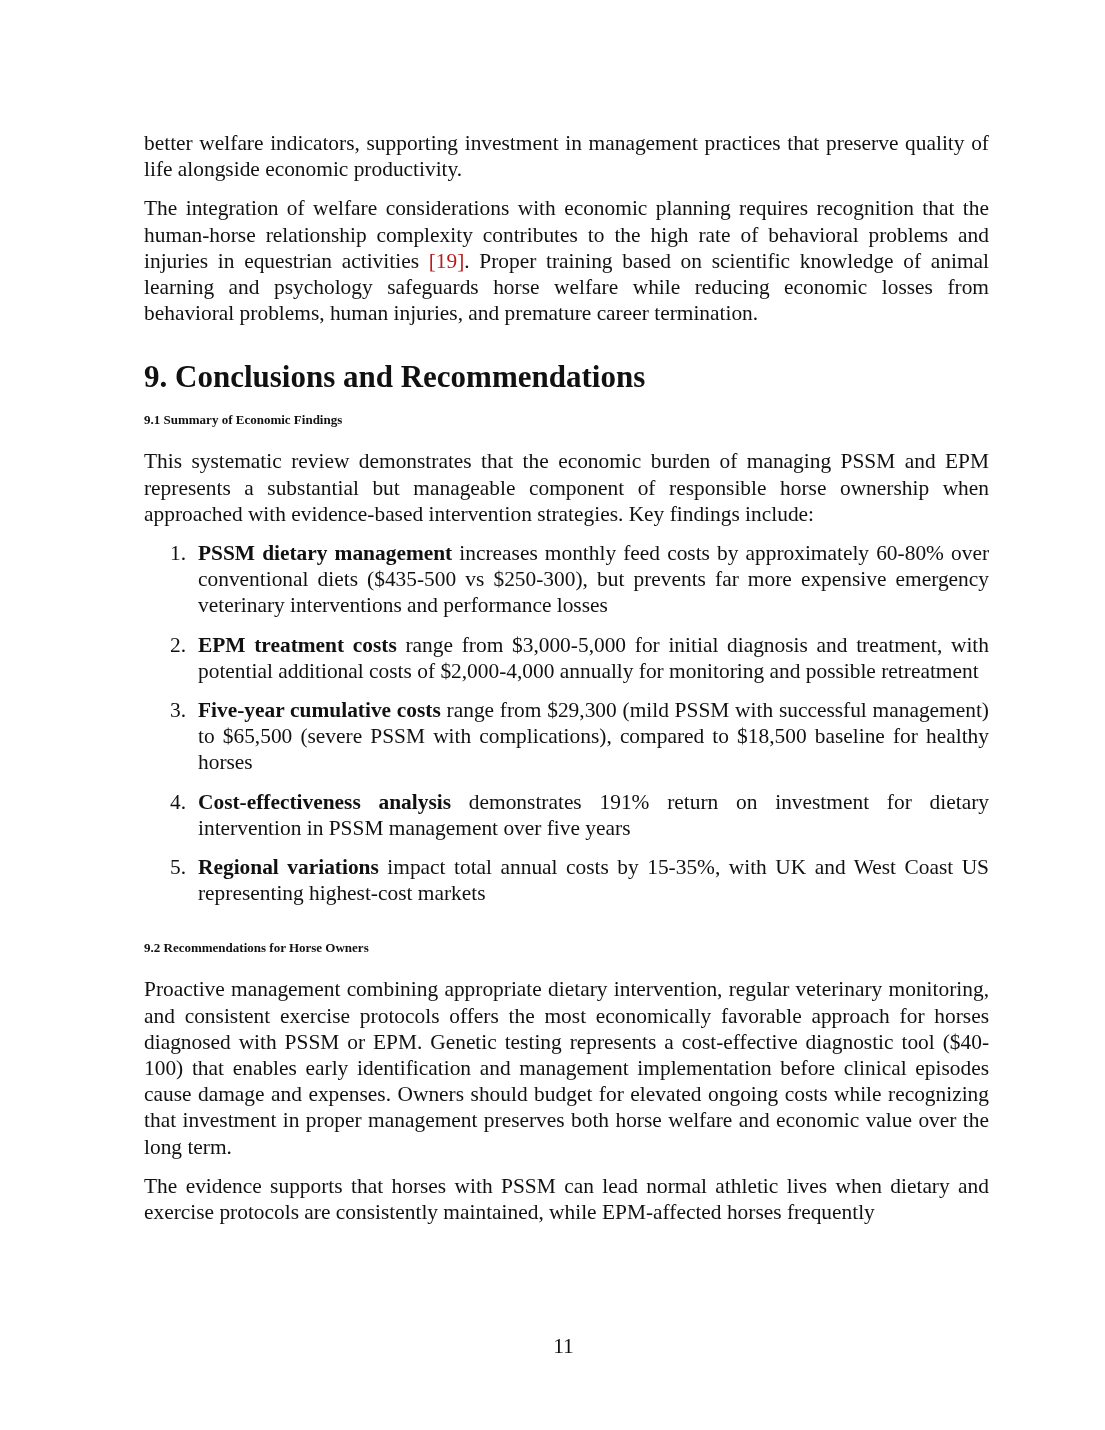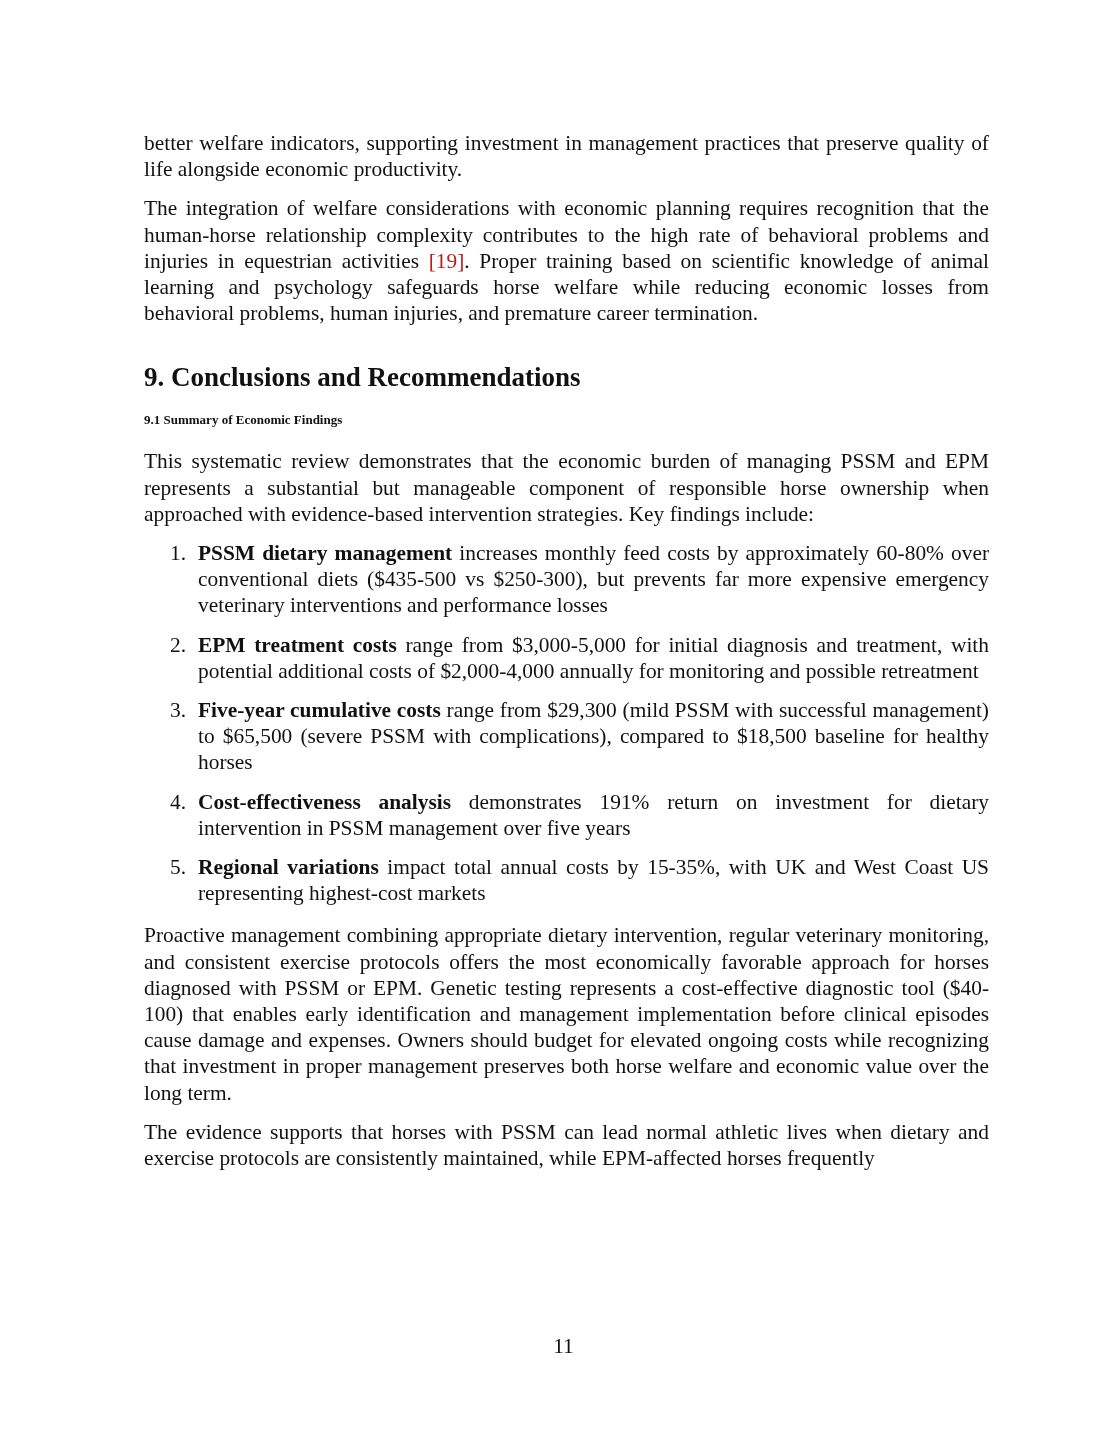--- a/index.html
+++ b/index.html
@@ -2,21 +2,21 @@
 <html><head>
 <meta charset="utf-8">
 <style>
   html, body { margin: 0; padding: 0; background: #ffffff; }
   body { width: 1105px; height: 1430px; position: relative; overflow: hidden;
          font-family: "Liberation Serif", "DejaVu Serif", serif; color: #111; }
   .page { position: absolute; left: 144px; top: 130px; width: 845px; }
   p { margin: 0; font-size: 21.4px; line-height: 26.2px; text-align: justify; }
   .p-gap { margin-top: 13px; }
   .cite { color: #b91c1c; }
-  h2 { font-size: 27px; font-weight: bold; margin: 36px 0 0 0; line-height: 30px; }
+  h2 { font-size: 31px; font-weight: bold; margin: 36px 0 0 0; line-height: 30px; }
   h3 { font-size: 13px; font-weight: bold; margin: 0; line-height: 24px; }
   .h3-a { margin-top: 16px; }
   .h3-b { margin-top: 30px; }
   .after-h3 { margin-top: 16px; }
   ol { list-style: none; margin: 13px 0 0 0; padding: 0; }
   ol li { position: relative; padding-left: 54px; font-size: 21.4px; line-height: 26.2px;
           text-align: justify; margin-bottom: 13px; }
   ol li .num { position: absolute; left: 26px; top: 0; }
   ol li b { font-weight: bold; }
   .page-num { position: absolute; top: 1334px; left: 11px; width: 1105px; text-align: center;
@@ -35,17 +35,18 @@
   <p class="after-h3">This systematic review demonstrates that the economic burden of managing PSSM and EPM represents a substantial but manageable component of responsible horse ownership when approached with evidence-based intervention strategies. Key findings include:</p>
 
   <ol>
     <li><span class="num">1.</span><b>PSSM dietary management</b><span> increases monthly feed costs by approximately 60-80% over conventional diets ($435-500 vs $250-300), but prevents far more expensive emergency veterinary interventions and performance losses</span></li>
     <li><span class="num">2.</span><b>EPM treatment costs</b><span> range from $3,000-5,000 for initial diagnosis and treatment, with potential additional costs of $2,000-4,000 annually for monitoring and possible retreatment</span></li>
     <li><span class="num">3.</span><b>Five-year cumulative costs</b><span> range from $29,300 (mild PSSM with successful management) to $65,500 (severe PSSM with complications), compared to $18,500 baseline for healthy horses</span></li>
     <li><span class="num">4.</span><b>Cost-effectiveness analysis</b><span> demonstrates 191% return on investment for dietary intervention in PSSM management over five years</span></li>
     <li><span class="num">5.</span><b>Regional variations</b><span> impact total annual costs by 15-35%, with UK and West Coast US representing highest-cost markets</span></li>
   </ol>
 
+  <h3 class="h3-b">9.2 Recommendations for Horse Owners</h3>
   <p class="after-h3">Proactive management combining appropriate dietary intervention, regular veterinary monitoring, and consistent exercise protocols offers the most economically favorable approach for horses diagnosed with PSSM or EPM. Genetic testing represents a cost-effective diagnostic tool ($40-100) that enables early identification and management implementation before clinical episodes cause damage and expenses.  Owners should budget for elevated ongoing costs while recognizing that investment in proper management preserves both horse welfare and economic value over the long term.</p>
   <p class="p-gap">The evidence supports that horses with PSSM can lead normal athletic lives when dietary and exercise protocols are consistently maintained, while EPM-affected horses frequently</p>
 </div>
 
 <div class="page-num">11</div>
 
 </body></html>

